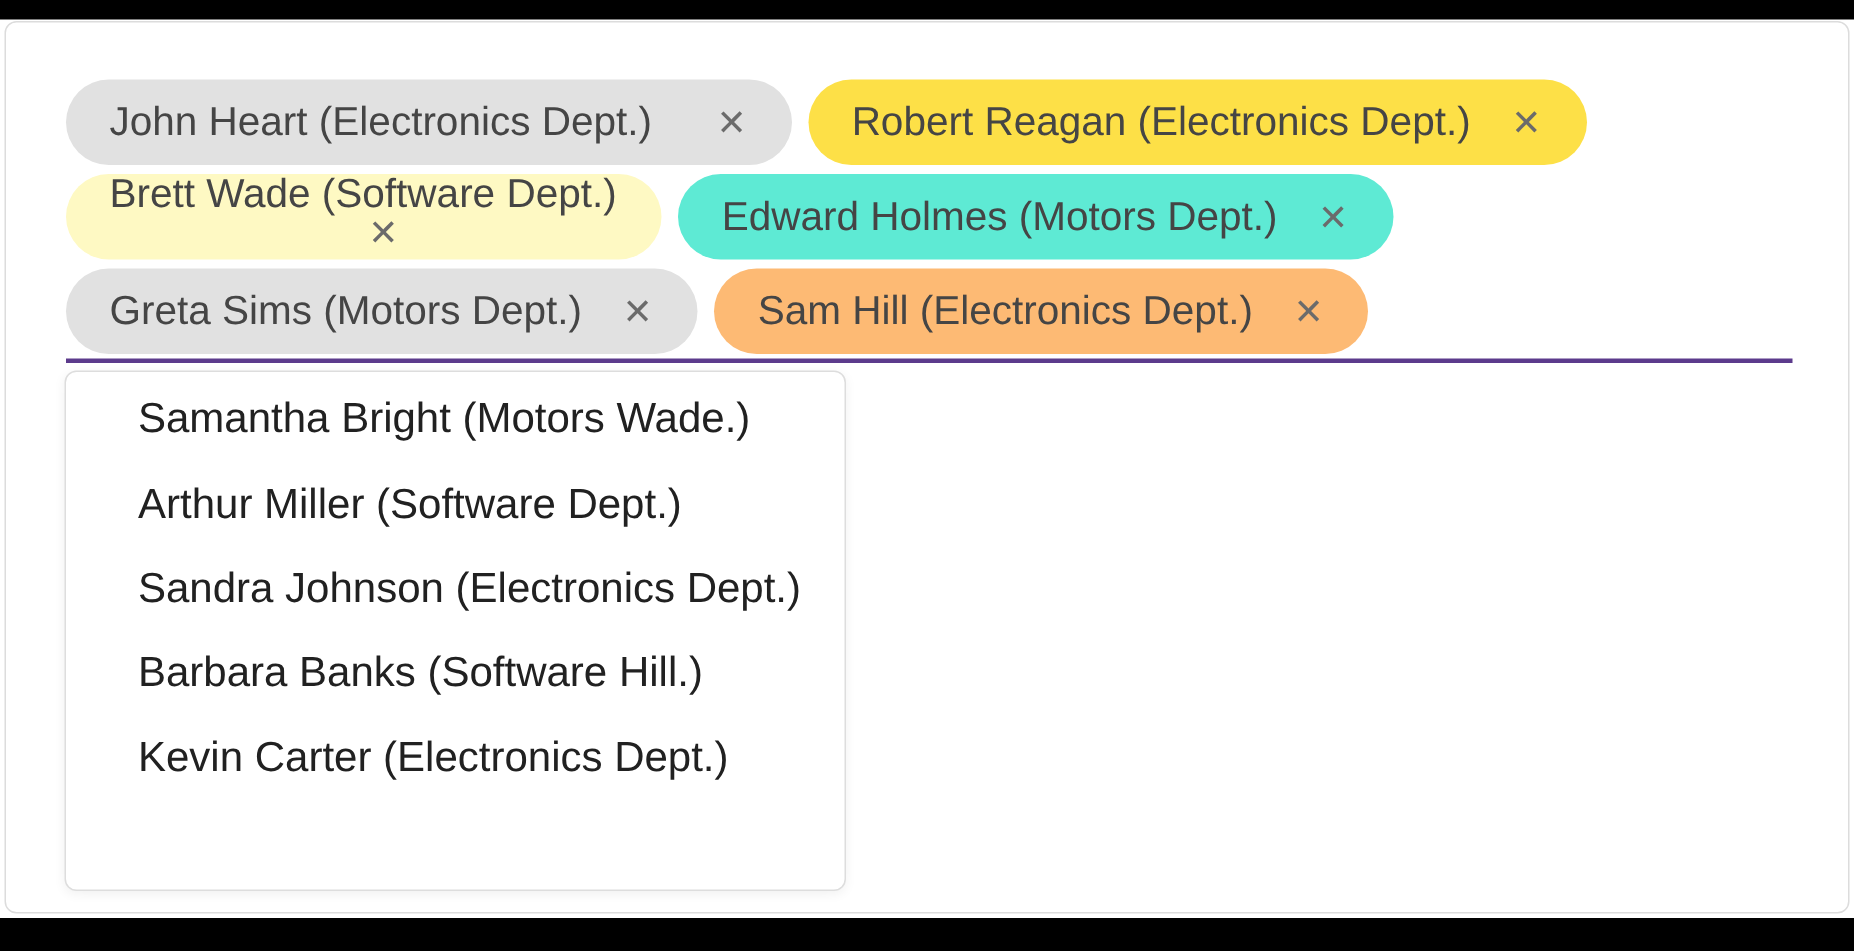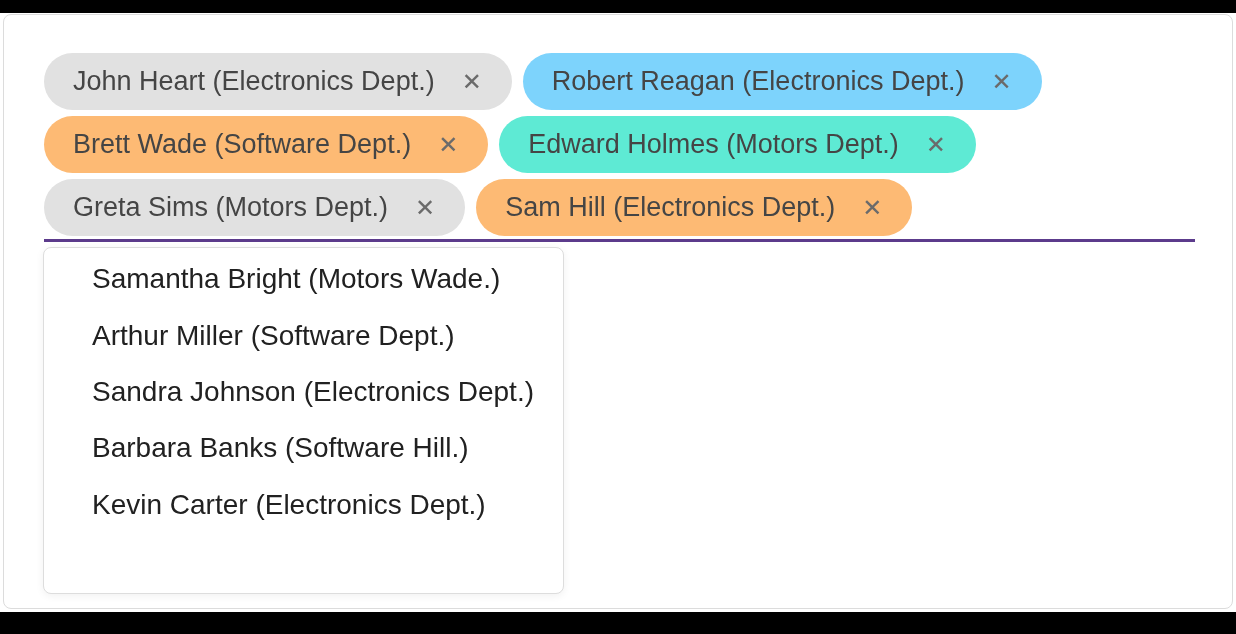--- a/index.html
+++ b/index.html
@@ -97,31 +97,31 @@
 </head>
 <body>
 
 <div class="stage">
   <div class="letterbox top"></div>
 
   <div class="panel">
 
     <div class="tagfield" style="border-bottom-color: rgb(92, 59, 140);">
 
-      <div class="tag" style="background: rgb(225, 225, 225);">
+      <div class="tag" style="background: rgb(225, 225, 225); gap: 16px;">
         <span class="tag-label">John Heart (Electronics Dept.)</span>
         <span class="tag-remove">✕</span>
       </div>
 
-      <div class="tag" style="background: #7dd3fc; align-items: center;">
+      <div class="tag" style="background: #fde047; align-items: center;">
         <span class="tag-label">Robert Reagan (Electronics Dept.)</span>
         <span class="tag-remove">✕</span>
       </div>
 
-      <div class="tag" style="background: #fdba74;">
+      <div class="tag" style="background: #fef9c3; flex-direction: column;">
         <span class="tag-label">Brett Wade (Software Dept.)</span>
         <span class="tag-remove">✕</span>
       </div>
 
       <div class="tag" style="background: #5eead4;">
         <span class="tag-label">Edward Holmes (Motors Dept.)</span>
         <span class="tag-remove">✕</span>
       </div>
 
       <div class="tag" style="background: rgb(225, 225, 225);">

